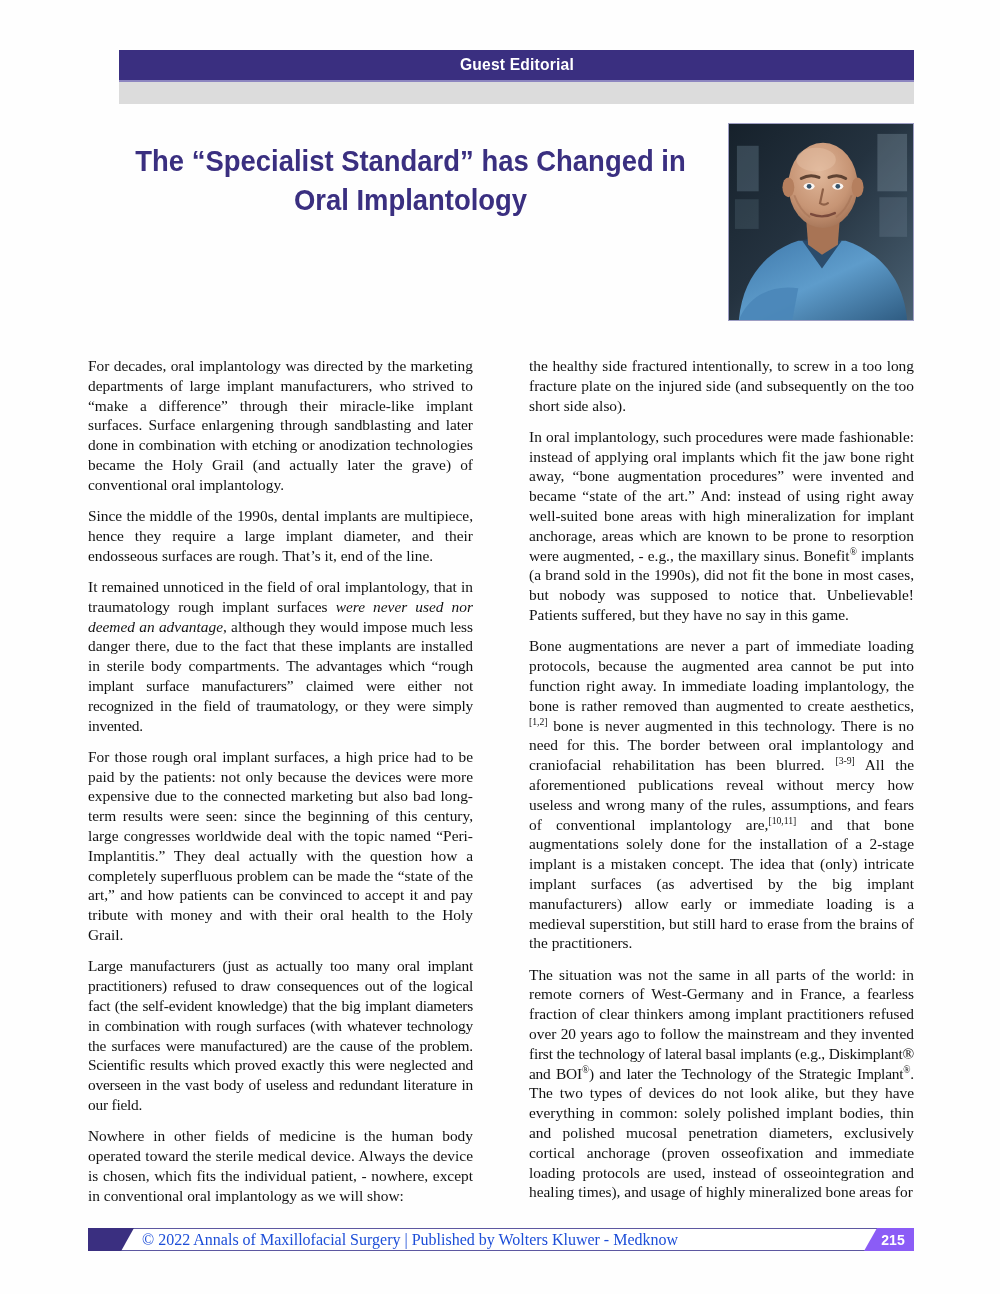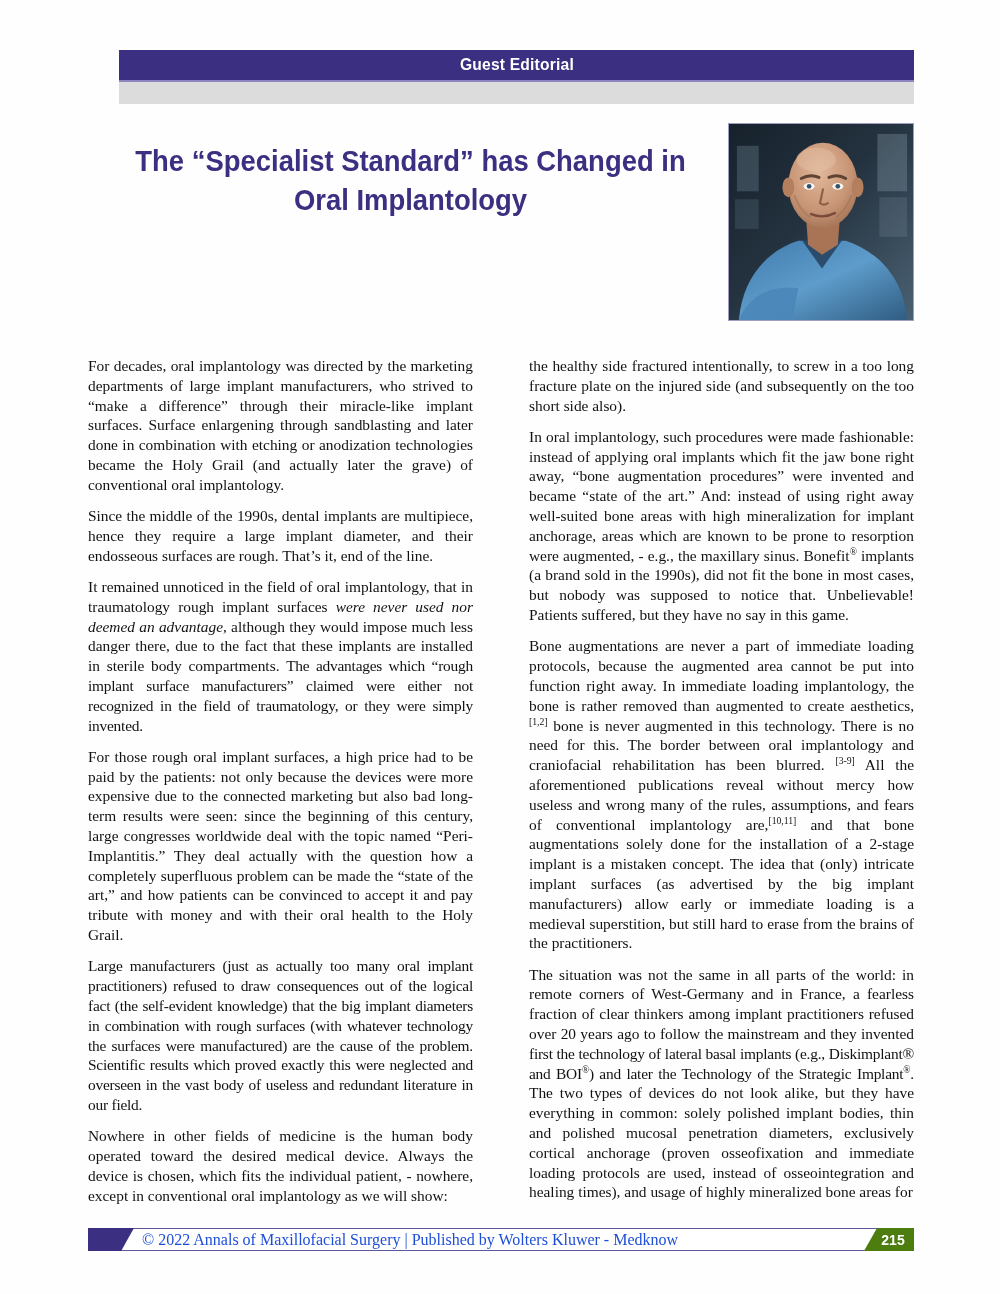--- a/index.html
+++ b/index.html
@@ -145,21 +145,21 @@
     position: absolute;
     left: 54px; top: 3px;
     font-size: 16px;
     color: #1d4ed8;
     white-space: nowrap;
   }
   .footer-pageno {
     position: absolute;
     right: 0; top: 0;
     width: 50px; height: 23px;
-    background: #4d7c0f;
+    background: #8b5cf6;
     color: #ffffff;
     font-family: "Liberation Sans", sans-serif;
     font-weight: bold;
     font-size: 14px;
     display: flex;
     align-items: center;
     justify-content: center;
     clip-path: polygon(26% 0, 100% 0, 100% 100%, 0 100%);
     padding-left: 8px;
   }
@@ -239,21 +239,21 @@
   </div>
 
   <div class="body-cols">
 
     <div class="col">
       <p>For decades, oral implantology was directed by the marketing departments of large implant manufacturers, who strived to “make a difference” through their miracle-like implant surfaces. Surface enlargening through sandblasting and later done in combination with etching or anodization technologies became the Holy Grail (and actually later the grave) of conventional oral implantology.</p>
       <p>Since the middle of the 1990s, dental implants are multipiece, hence they require a large implant diameter, and their endosseous surfaces are rough. That’s it, end of the line.</p>
       <p>It remained unnoticed in the field of oral implantology, that in traumatology rough implant surfaces <em>were never used nor deemed an advantage</em>, although they would impose much less danger there, due to the fact that these implants are installed in sterile body compartments. <span class="tight">The advantages which “rough implant surface manufacturers” claimed were either not recognized in the field of traumatology, or they were simply invented.</span></p>
       <p>For those rough oral implant surfaces, a high price had to be paid by the patients: not only because the devices were more expensive due to the connected marketing but also bad long-term results were seen: since the beginning of this century, large congresses worldwide deal with the topic named “Peri-Implantitis.” They deal actually with the question how a completely superfluous problem can be made the “state of the art,” and how patients can be convinced to accept it and pay tribute with money and with their oral health to the Holy Grail.</p>
       <p class="tight">Large manufacturers (just as actually too many oral implant practitioners) refused to draw consequences out of the logical fact (the self-evident knowledge) that the big implant diameters in combination with rough surfaces (with whatever technology the surfaces were manufactured) are the cause of the problem. Scientific results which proved exactly this were neglected and overseen in the vast body of useless and redundant literature in our field.</p>
-      <p>Nowhere in other fields of medicine is the human body operated toward the desired medical device. Always the device is chosen, which fits the individual patient, - nowhere, except in conventional oral implantology as we will show:</p>
+      <p>Nowhere in other fields of medicine is the human body operated toward the sterile medical device. Always the device is chosen, which fits the individual patient, - nowhere, except in conventional oral implantology as we will show:</p>
     </div>
 
     <div class="col">
       <p>the healthy side fractured intentionally, to screw in a too long fracture plate on the injured side (and subsequently on the too short side also).</p>
       <p>In oral implantology, such procedures were made fashionable: instead of applying oral implants which fit the jaw bone right away, “bone augmentation procedures” were invented and became “state of the art.” And: instead of using right away well-suited bone areas with high mineralization for implant anchorage, areas which are known to be prone to resorption were augmented, - e.g., the maxillary sinus. Bonefit<span class="reg">®</span> implants (a brand sold in the 1990s), did not fit the bone in most cases, but nobody was supposed to notice that. Unbelievable! Patients suffered, but they have no say in this game.</p>
       <p>Bone augmentations are never a part of immediate loading protocols, because the augmented area cannot be put into function right away. In immediate loading implantology, the bone is rather removed than augmented to create aesthetics,<sup>[1,2]</sup> bone is never augmented in this technology. There is no need for this. The border between oral implantology and craniofacial rehabilitation has been blurred. <sup>[3-9]</sup> All the aforementioned publications reveal without mercy how useless and wrong many of the rules, assumptions, and fears of conventional implantology are,<sup>[10,11]</sup> and that bone augmentations solely done for the installation of a 2-stage implant is a mistaken concept. The idea that (only) intricate implant surfaces (as advertised by the big implant manufacturers) allow early or immediate loading is a medieval superstition, but still hard to erase from the brains of the practitioners.</p>
       <p>The situation was not the same in all parts of the world: in remote corners of West-Germany and in France, a fearless fraction of clear thinkers among implant practitioners refused over 20 years ago to follow the mainstream and they invented <span class="tight">first the technology of lateral basal implants (e.g., Diskimplant® and BOI<span class="reg">®</span>) and later the Technology of the Strategic Implant<span class="reg">®</span>.</span> The two types of devices do not look alike, but they have everything in common: solely polished implant bodies, thin and polished mucosal penetration diameters, exclusively cortical anchorage (proven osseofixation and immediate loading protocols are used, instead of osseointegration and healing times), and usage of highly mineralized bone areas for</p>
     </div>
 
   </div>

